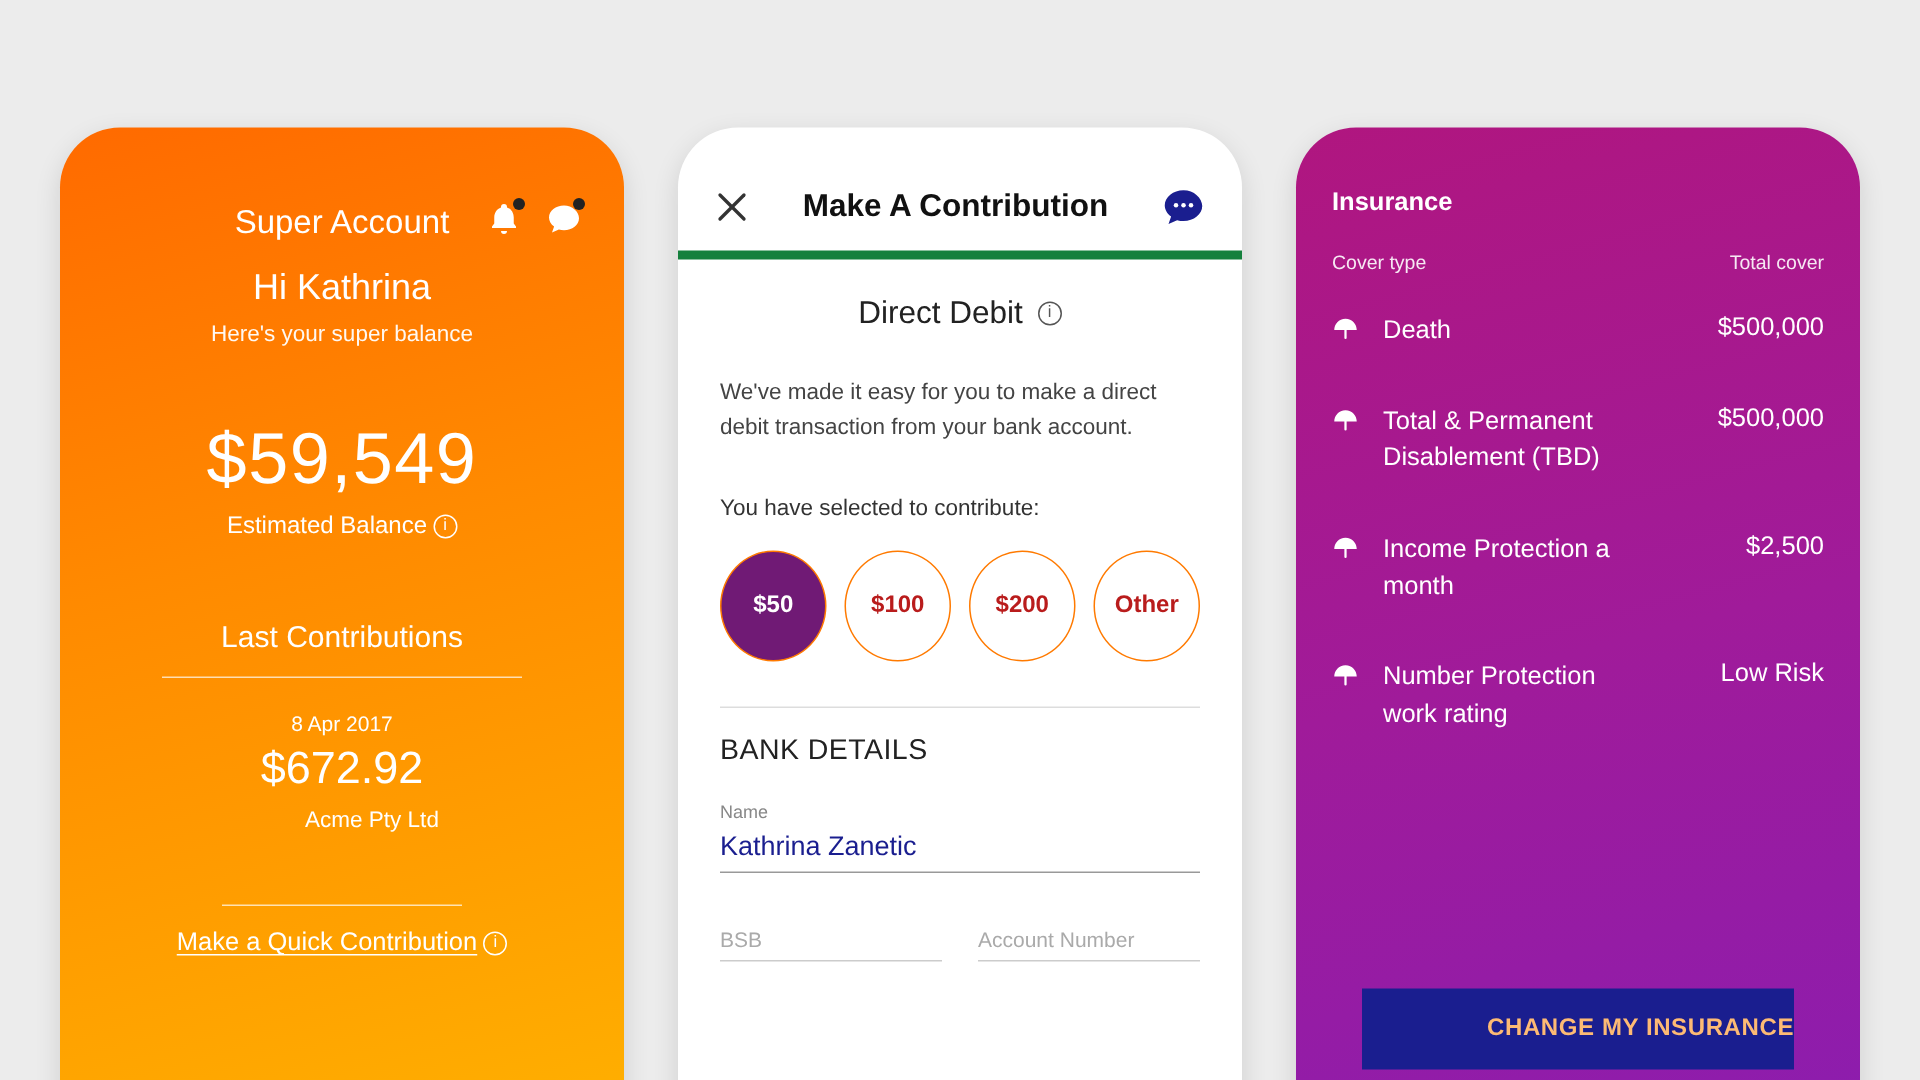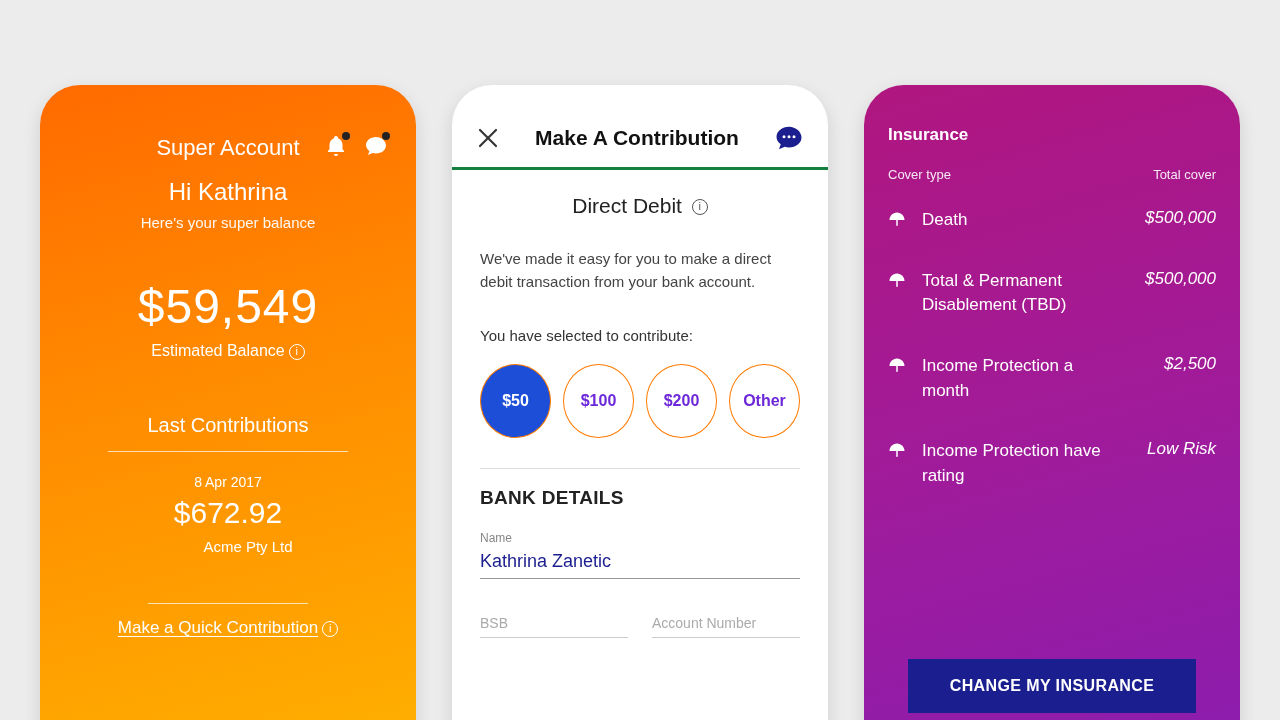--- a/index.html
+++ b/index.html
@@ -21,49 +21,49 @@
   .info-icon { display:inline-block; width:16px; height:16px; border:1.5px solid #fff; border-radius:50%; font-size:11px; line-height:13px; text-align:center; margin-left:4px; vertical-align:middle; }
   .p1 .section-title { margin-top:54px; font-size:20px; }
   .p1 hr { border:none; border-top:1px solid rgba(255,255,255,.7); width:240px; margin:14px auto; }
   .p1 .contrib-date { margin-top:22px; font-size:14px; }
   .p1 .contrib-amount { margin-top:6px; font-size:30px; font-weight:500; }
   .p1 .contrib-from { margin-top:8px; font-size:15px;margin-left:40px; }
   .p1 hr.short { width:160px; margin-top:48px; }
   .p1 .quick-link { font-size:17px; text-decoration:underline; text-underline-offset:3px; }
   
   .p2 { left:452px; background:#fff; color:#222; }
-  .p2 .header { display:flex; align-items:center; justify-content:space-between; padding:38px 24px 14px; border-bottom:3px solid #15803d; }
+  .p2 .header { display:flex; align-items:center; justify-content:space-between; padding:38px 24px 14px; border-bottom:6px solid #15803d; }
   .close-x { width:24px; height:24px; }
   .close-x line { stroke:#333; stroke-width:2.2; stroke-linecap:round; }
   .p2 .header .htitle { font-size:21px; font-weight:700; color:#111; }
   .chat-bub { width:30px; height:30px; fill:#1a1e8f; }
   .p2 .body { padding:24px 28px 0; }
   .p2 .direct { text-align:center; font-size:21px; font-weight:500; color:#222; }
   .p2 .desc { margin-top:30px; font-size:15px; color:#444; line-height:1.5; }
   .p2 .select-label { margin-top:34px; font-size:15px; color:#333; }
   .chips { margin-top:20px; display:flex; gap:12px; }
-  .chip { width:74px; height:74px; border-radius:50%; border:1.8px solid #ff7a00; display:flex; align-items:center; justify-content:center; font-size:16px; font-weight:600; color:#6d28d9; background:#fff; cursor:pointer; }
-  .chip.active { background:#1d4ed8; color:#fff; border-color:#ff7a00; }
+  .chip { width:74px; height:74px; border-radius:50%; border:1.8px solid #ff7a00; display:flex; align-items:center; justify-content:center; font-size:16px; font-weight:600; color:#b91c1c; background:#fff; cursor:pointer; }
+  .chip.active { background:#701a75; color:#fff; border-color:#ff7a00; }
   .p2 hr { border:none; border-top:1px solid #ddd; margin:30px 0 18px; }
-  .p2 .bank-title { font-size:19px; font-weight:700; letter-spacing:.3px; color:#222; }
+  .p2 .bank-title { font-size:19px; font-weight:400; letter-spacing:.3px; color:#222; }
   .field-label { font-size:12px; color:#888; margin-top:22px; }
   .field-val { font-size:18px; color:#1a1e8f; font-weight:500; padding:6px 0; border-bottom:1.5px solid #999; }
   .row2 { display:flex; gap:24px; margin-top:36px; }
   .row2 .col { flex:1; }
   .row2 .plabel { font-size:14px; color:#aaa; border-bottom:1px solid #ccc; padding-bottom:6px; }
   
   .p3 { left:864px; background:linear-gradient(165deg,#b0167f 0%,#a01b9a 50%,#8a1db0 100%); color:#fff; }
   .p3 .title { padding:40px 24px 12px; font-size:17px; font-weight:700; }
   .p3 .cols { display:flex; justify-content:space-between; padding:10px 24px 0; font-size:13px; opacity:.9; }
   .ins-list { padding:8px 24px 0; }
   .ins-item { display:flex; align-items:flex-start; padding:18px 0; }
   .umbrella { width:18px; height:18px; fill:#fff; flex-shrink:0; margin-top:3px; margin-right:16px; }
   .ins-item .name { font-size:17px; line-height:1.45; max-width:180px; }
-  .ins-item .val { margin-left:auto; font-size:17px; font-weight:500; white-space:nowrap;font-style:italic; }
-  .btn-change { position:absolute; left:44px; right:44px; bottom:72px; background:#1a1e8f; color:#ffffff; text-align:center; padding:18px 0; font-size:16px; font-weight:700; letter-spacing:.4px; cursor:pointer; }
+  .ins-item .val { margin-left:auto; font-size:17px; font-weight:500; white-space:nowrap; }
+  .btn-change { position:absolute; left:44px; right:44px; bottom:72px; background:#1a1e8f; color:#fdba74; text-align:right; padding:18px 0; font-size:16px; font-weight:700; letter-spacing:.4px; cursor:pointer; }
   .info-icon.dark { border-color:#555; color:#555; }
 </style>
 </head>
 <body>
 
 <div class="canvas">
 
   <div class="phone p1">
     <div class="topbar">
       <div class="title">Super Account</div>
@@ -165,20 +165,20 @@
         <svg class="umbrella" viewBox="0 0 24 24">
             <path d="M12 2C6 2 2 7 2 12h20c0-5-4-10-10-10zm-1 10v7a1 1 0 0 0 2 0v-7h-2z"></path>
           </svg>
         <div class="name">Income Protection a month</div>
         <div class="val">$2,500</div>
       </div>
       <div class="ins-item">
         <svg class="umbrella" viewBox="0 0 24 24">
             <path d="M12 2C6 2 2 7 2 12h20c0-5-4-10-10-10zm-1 10v7a1 1 0 0 0 2 0v-7h-2z"></path>
           </svg>
-        <div class="name">Income Protection have rating</div>
+        <div class="name">Number Protection work rating</div>
         <div class="val">Low Risk</div>
       </div>
     </div>
     <div class="btn-change">CHANGE MY INSURANCE</div>
   </div>
 
 </div>
 
 </body></html>

